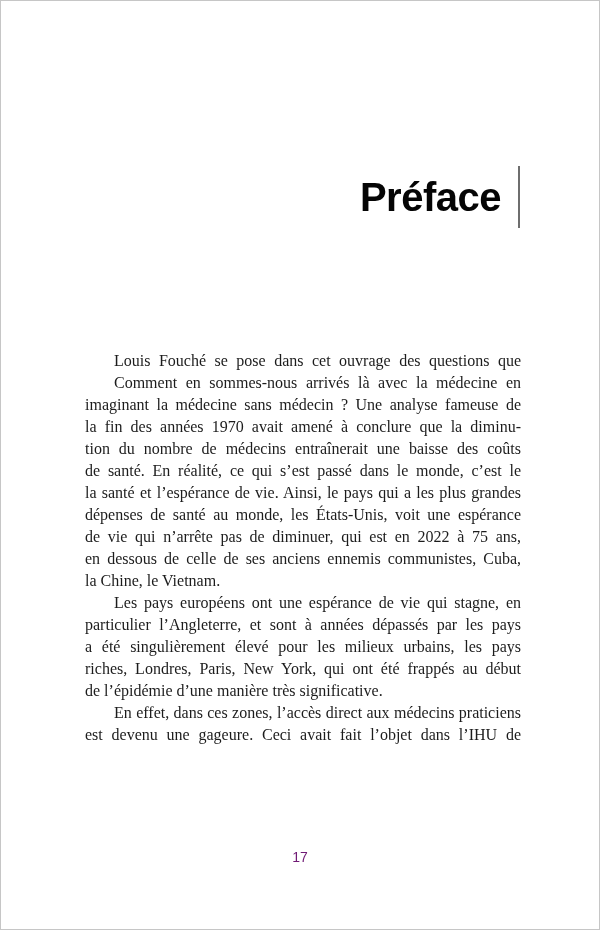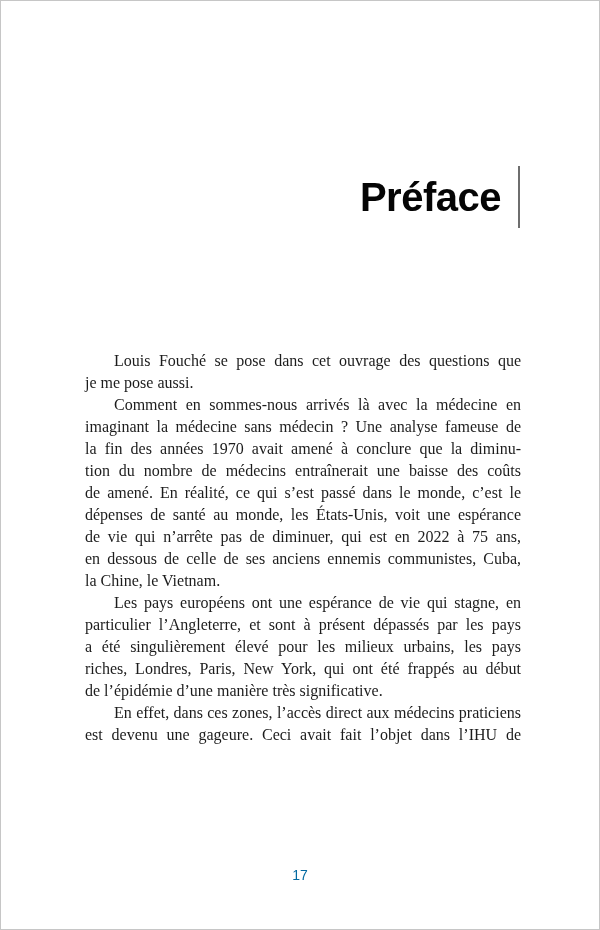--- a/index.html
+++ b/index.html
@@ -39,53 +39,53 @@
   }
   .line {
     height: 22px;
     text-align: justify;
     text-align-last: justify;
   }
   .line.end { text-align-last: left; }
   .line.indent { text-indent: 29px; }
   .page-num {
     position: absolute;
-    top: 866px; left: 0; right: 0;
+    top: 848px; left: 0; right: 0;
     text-align: center;
     font-family: "Liberation Sans", sans-serif;
     font-size: 14px;
-    color: #0369a1;
+    color: #701a75;
   }
 </style>
 </head>
 <body>
 
 <div class="page">
 
   <div class="title-row">
     <div class="title">Préface</div>
     <div class="title-rule"></div>
   </div>
 
   <div class="text-block">
     <div class="line indent">Louis Fouché se pose dans cet ouvrage des questions que</div>
-    <div class="line end">je me pose aussi.</div>
 
     <div class="line indent">Comment en sommes-nous arrivés là avec la médecine en</div>
     <div class="line">imaginant la médecine sans médecin ? Une analyse fameuse de</div>
     <div class="line">la fin des années 1970 avait amené à conclure que la diminu-</div>
     <div class="line">tion du nombre de médecins entraînerait une baisse des coûts</div>
-    <div class="line">de amené. En réalité, ce qui s’est passé dans le monde, c’est le</div>
+    <div class="line">de santé. En réalité, ce qui s’est passé dans le monde, c’est le</div>
+    <div class="line">la santé et l’espérance de vie. Ainsi, le pays qui a les plus grandes</div>
     <div class="line">dépenses de santé au monde, les États-Unis, voit une espérance</div>
     <div class="line">de vie qui n’arrête pas de diminuer, qui est en 2022 à 75 ans,</div>
     <div class="line">en dessous de celle de ses anciens ennemis communistes, Cuba,</div>
     <div class="line end">la Chine, le Vietnam.</div>
 
     <div class="line indent">Les pays européens ont une espérance de vie qui stagne, en</div>
-    <div class="line">particulier l’Angleterre, et sont à présent dépassés par les pays</div>
+    <div class="line">particulier l’Angleterre, et sont à années dépassés par les pays</div>
     <div class="line">a été singulièrement élevé pour les milieux urbains, les pays</div>
     <div class="line">riches, Londres, Paris, New York, qui ont été frappés au début</div>
     <div class="line end">de l’épidémie d’une manière très significative.</div>
 
     <div class="line indent">En effet, dans ces zones, l’accès direct aux médecins praticiens</div>
     <div class="line">est devenu une gageure. Ceci avait fait l’objet dans l’IHU de</div>
   </div>
 
   <div class="page-num">17</div>
 

